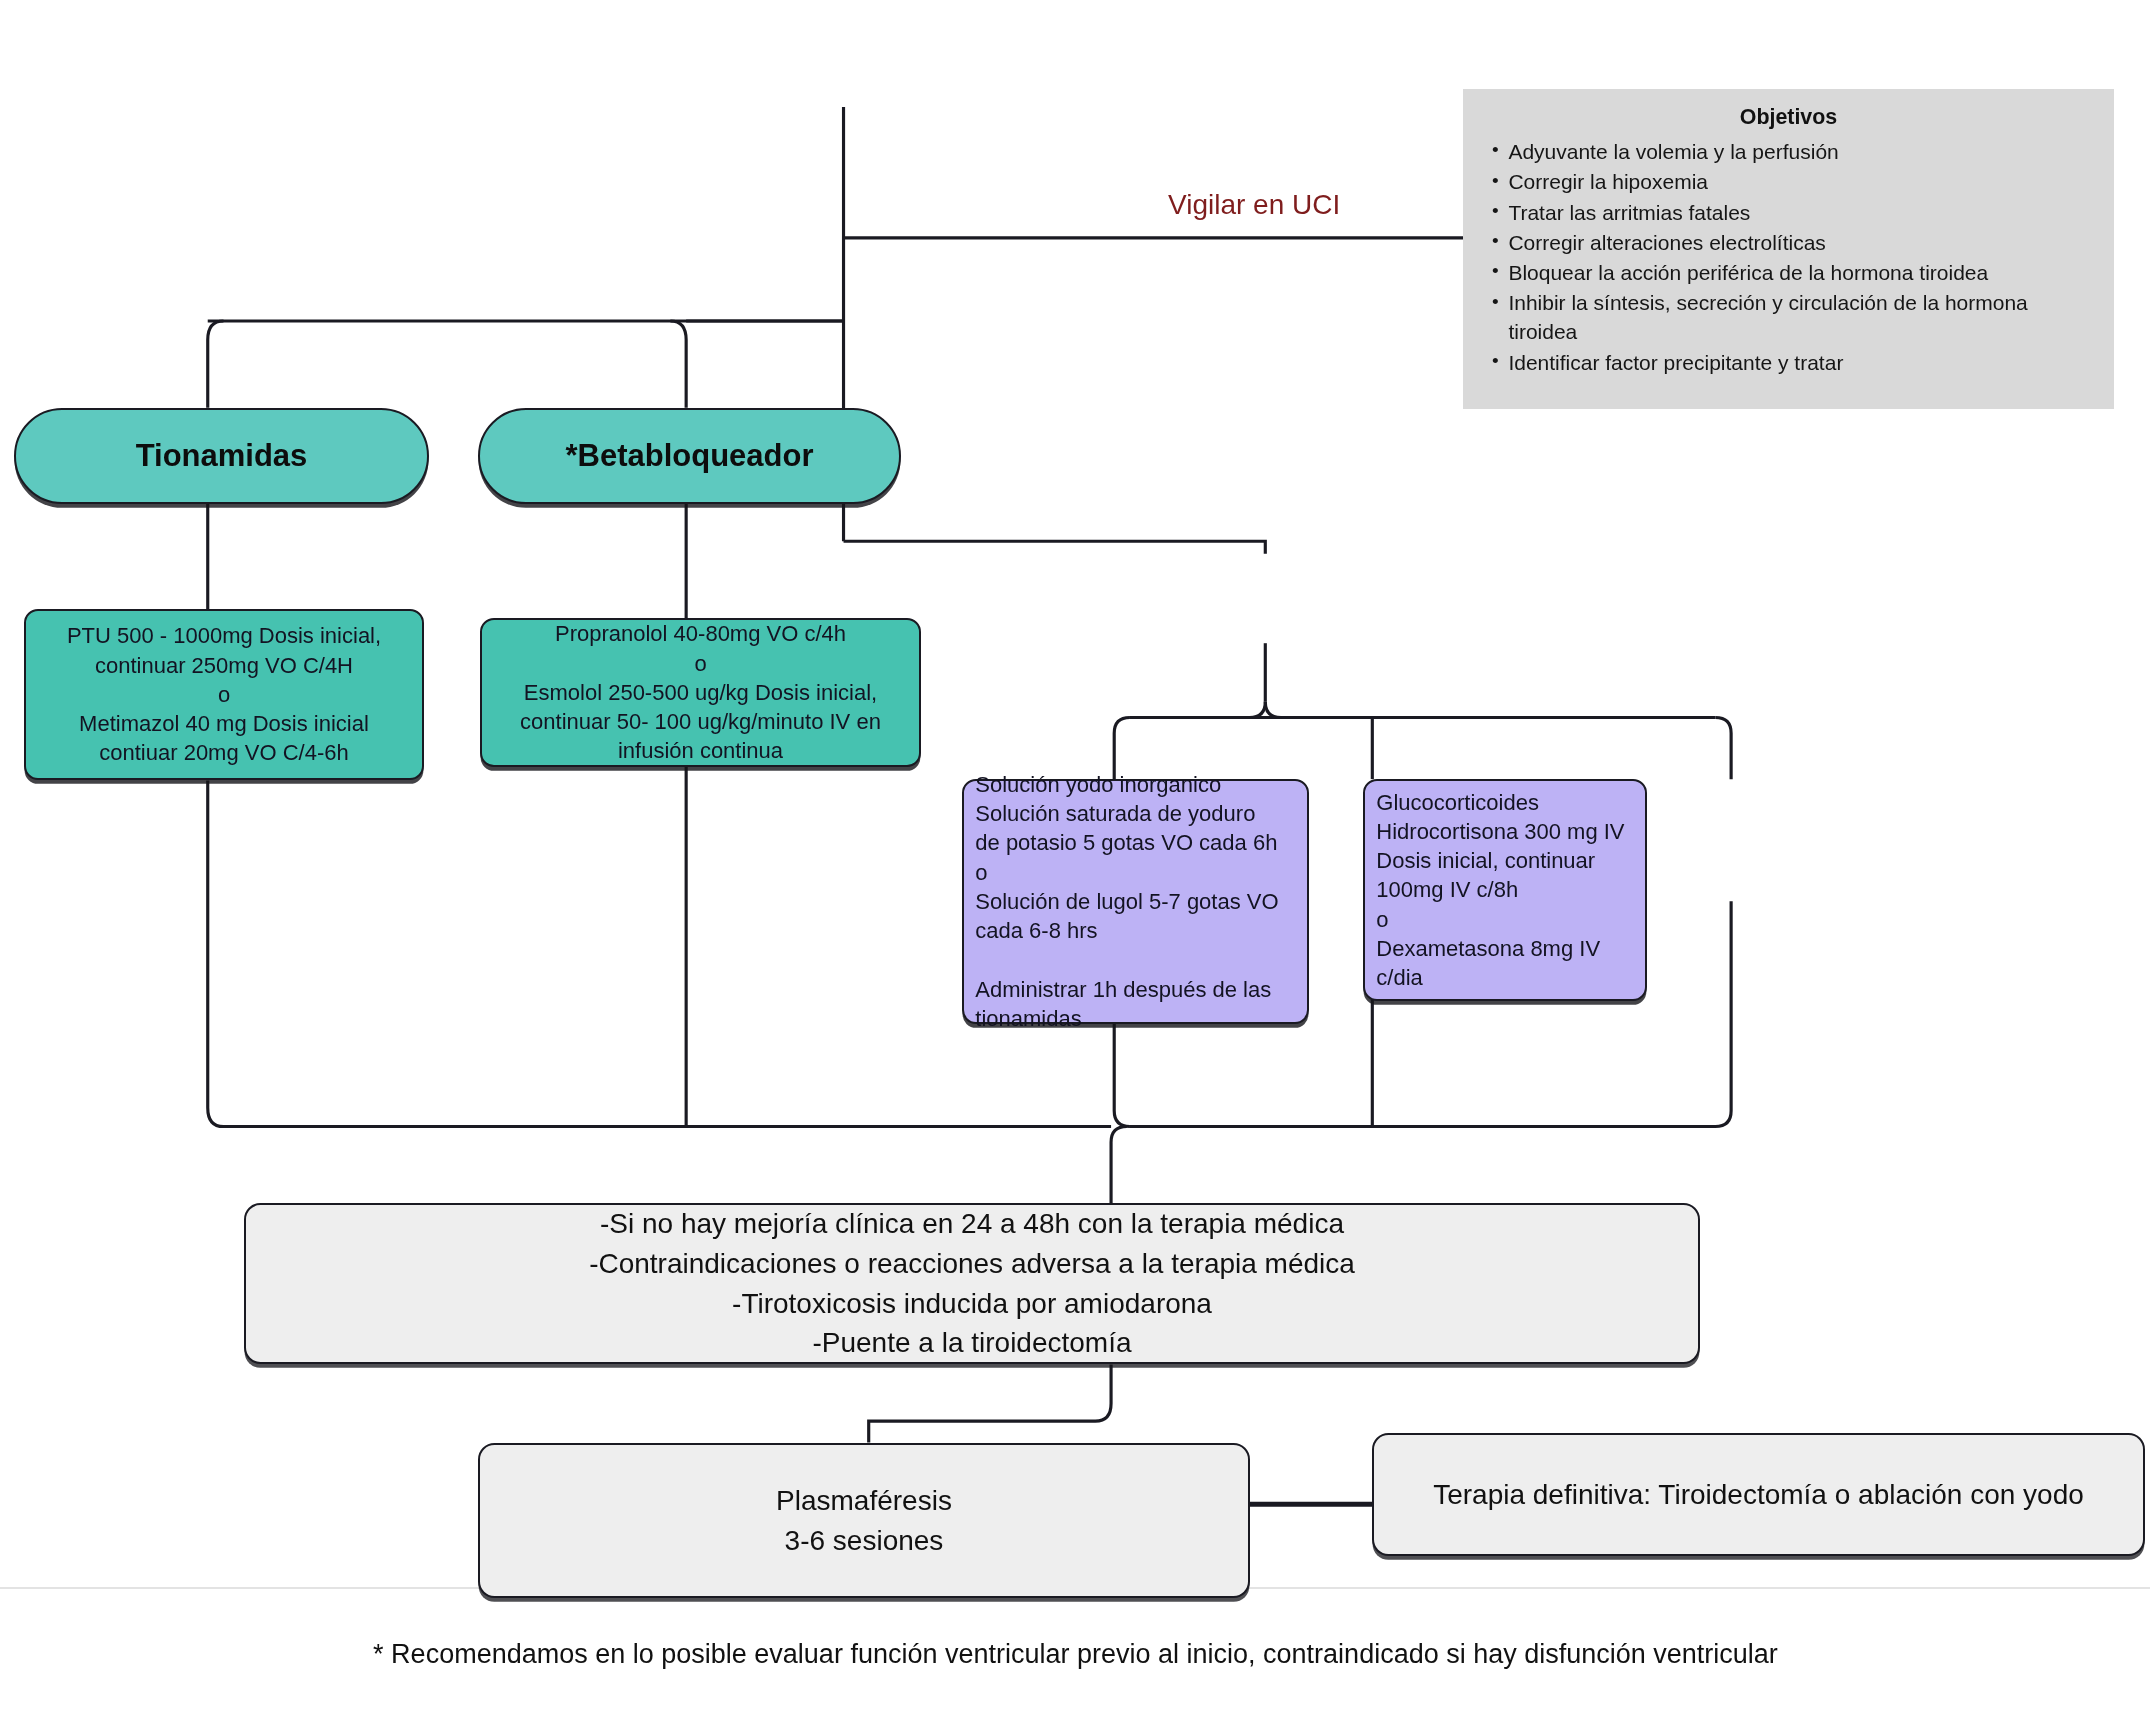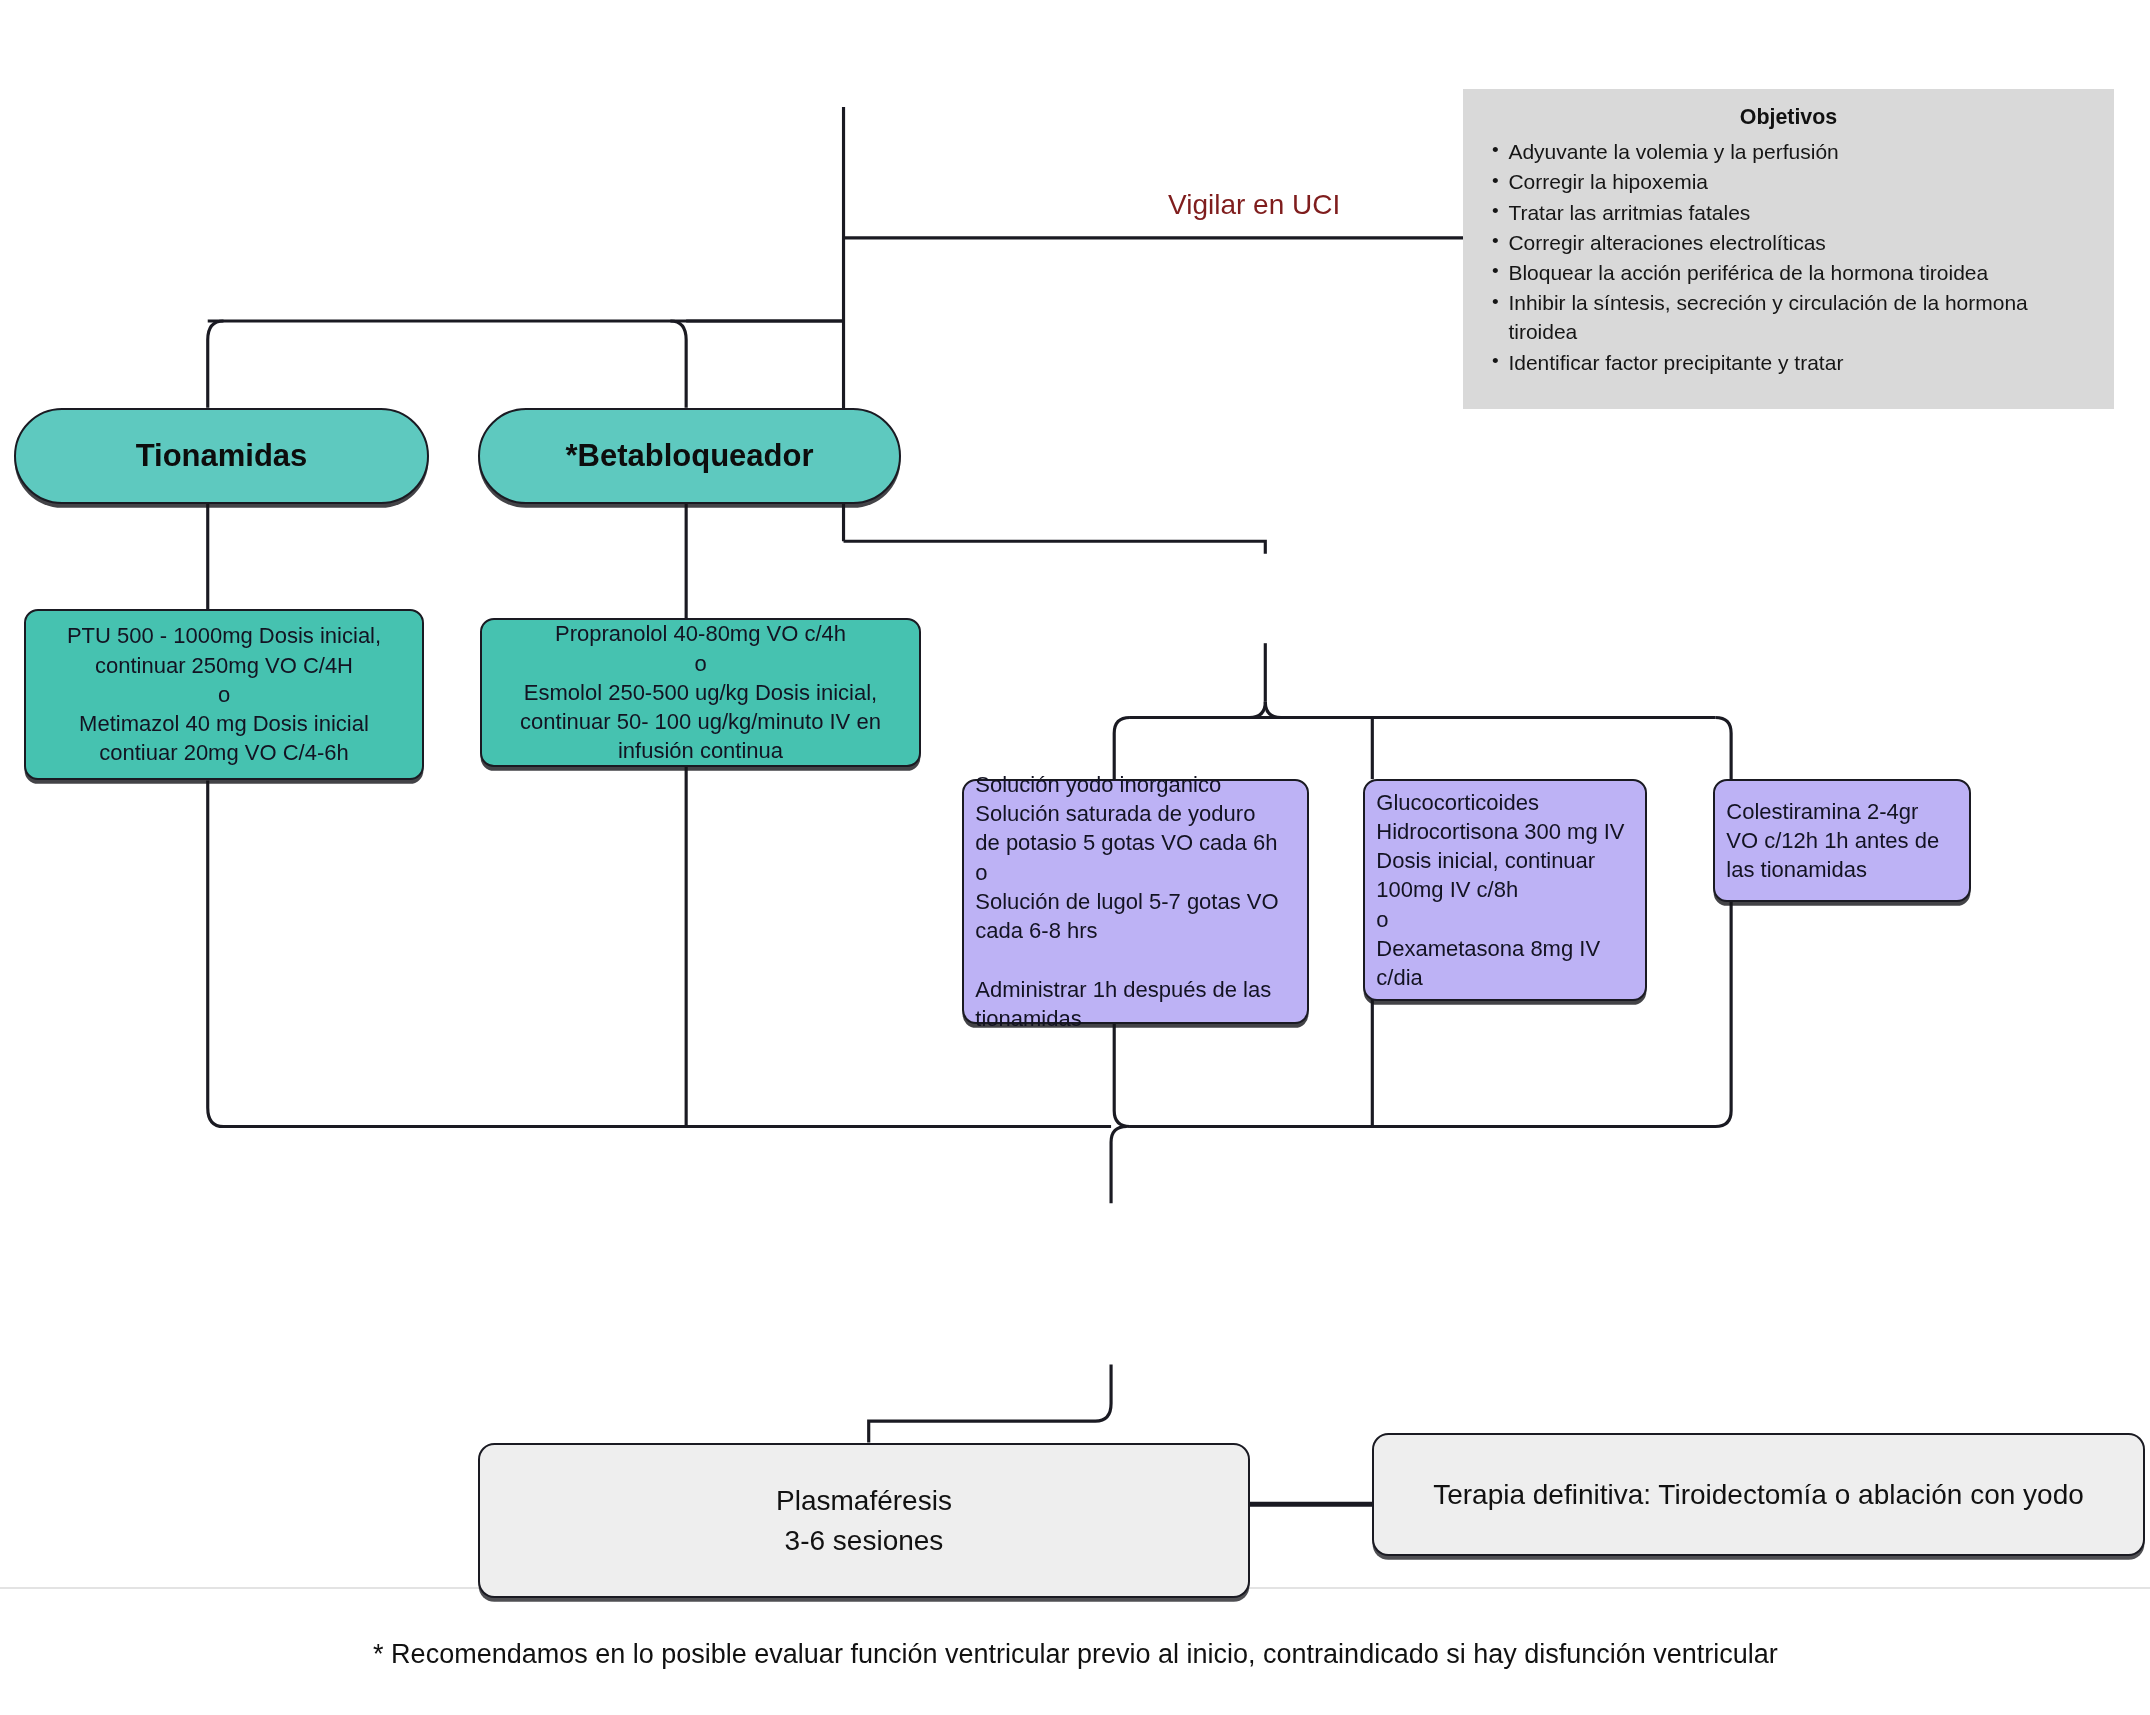--- a/index.html
+++ b/index.html
@@ -265,26 +265,27 @@
   <div class="node card-purple" style="left:1363px; top:779px; width:284px; height:222px;">
     <div class="inner card-text card-text-left">Glucocorticoides
 Hidrocortisona 300 mg IV
 Dosis inicial, continuar
 100mg IV c/8h
 o
 Dexametasona 8mg IV
 c/dia</div>
   </div>
 
-  <div class="node card-purple" style="left:1713px; top:779px; width:258px; height:123px;">
-    <div class="inner card-text card-text-left">Colestiramina 2-4gr
-VO c/12h 1h antes de
-las tionamidas</div>
-  </div>
-
+
+  <div class="node grey" style="left:244px; top:1203px; width:1456px; height:161px;">
+    <div class="inner outcome-text">-Si no hay mejoría clínica en 24 a 48h con la terapia médica
+-Contraindicaciones o reacciones adversa a la terapia médica
+-Tirotoxicosis inducida por amiodarona
+-Puente a la tiroidectomía</div>
+  </div>
 
   <div class="node grey" style="left:478px; top:1443px; width:772px; height:155px;">
     <div class="inner outcome-text">Plasmaféresis
 3-6 sesiones</div>
   </div>
 
   <div class="node grey" style="left:1372px; top:1433px; width:773px; height:123px;">
     <div class="inner outcome-text">Terapia definitiva: Tiroidectomía o ablación con yodo</div>
   </div>
 

